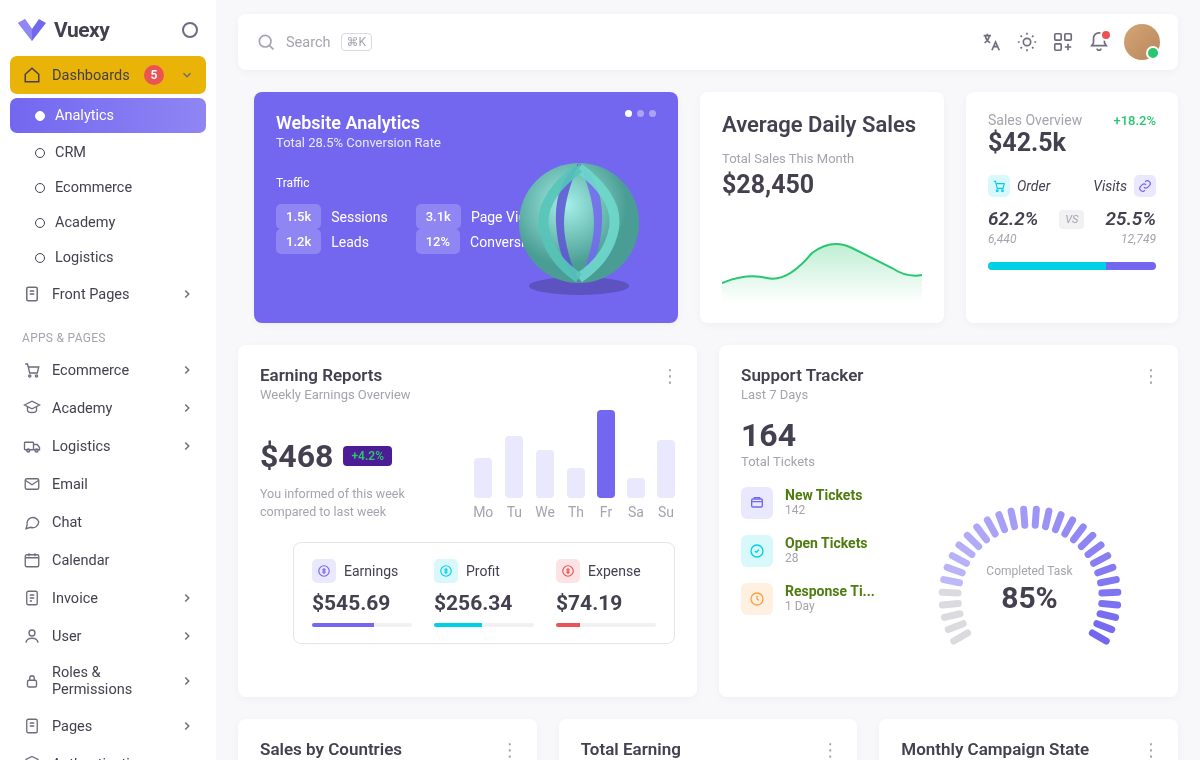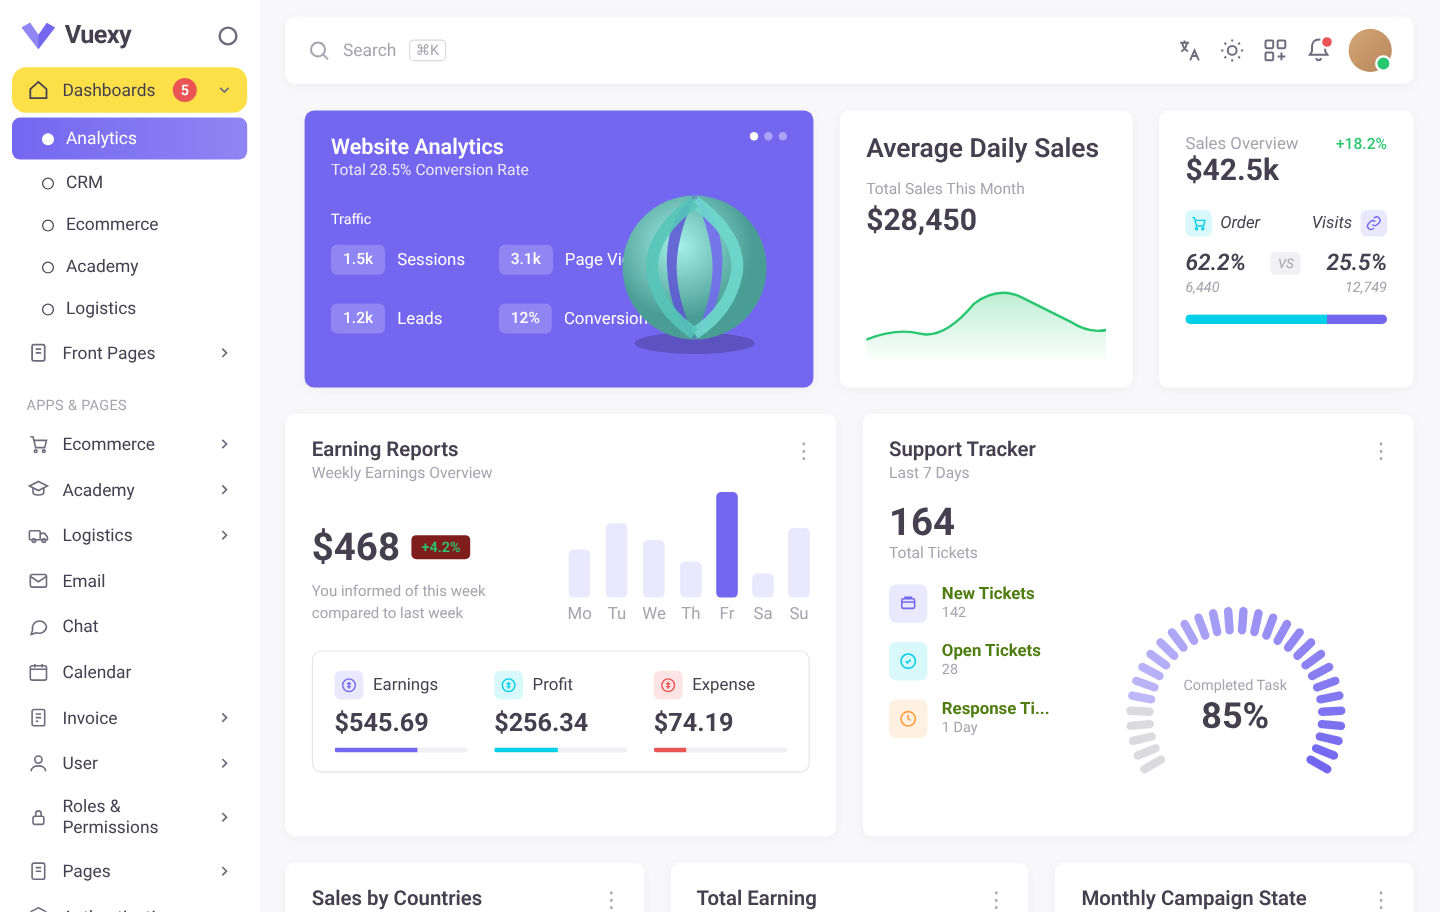--- a/index.html
+++ b/index.html
@@ -3,21 +3,21 @@
 <meta charset="utf-8">
 <style>
 * { margin: 0; padding: 0; box-sizing: border-box; font-family: -apple-system, BlinkMacSystemFont, 'Segoe UI', Roboto, sans-serif; }
 body { background: #f8f7fa; color: #444050; width: 1200px; height: 760px; overflow: hidden; display: flex; }
 .sidebar { width: 216px; background: #fff; height: 100%; padding: 14px 10px; overflow-y: auto; }
 .logo-row { display: flex; align-items: center; gap: 8px; padding: 4px 8px 14px; }
 .logo-mark { width: 28px; height: 22px; }
 .logo-text { font-size: 21px; font-weight: 700; color: #444050; letter-spacing: -0.5px; }
 .logo-pin { margin-left: auto; width: 16px; height: 16px; border: 2px solid #6f6b7d; border-radius: 50%; position: relative; }
 .nav-item { display: flex; align-items: center; gap: 10px; padding: 9px 12px; border-radius: 7px; font-size: 14.5px; color: #444050; cursor: pointer; position: relative; }
-.nav-item.parent { background: #fde047; margin-bottom: 4px; border-radius: 12px; }
+.nav-item.parent { background: #eab308; margin-bottom: 4px; }
 .nav-item.active { background: linear-gradient(90deg, #7367f0 0%, #8f85f3 100%); color: #fff; margin-bottom: 2px; }
 .nav-item.sub { padding-left: 25px; }
 .nav-badge { background: #ea5455; color: #fff; font-size: 12px; font-weight: 600; width: 20px; height: 20px; border-radius: 50%; display: flex; align-items: center; justify-content: center; margin-left: auto; }
 .nav-chev { margin-left: auto; }
 .nav-circle { width: 10px; height: 10px; border: 1.5px solid currentColor; border-radius: 50%; flex-shrink: 0; }
 .nav-circle.active { background: #fff; border-color: #fff; }
 .nav-section { font-size: 12px; color: #a5a3ae; padding: 18px 12px 6px; letter-spacing: 0.3px; }
 .nav-icon { width: 20px; height: 20px; display: flex; align-items: center; justify-content: center; flex-shrink: 0; }
 .main { flex: 1; padding: 14px 22px; overflow-y: auto; }
 .topbar { background: #fff; border-radius: 8px; padding: 10px 18px; display: flex; align-items: center; gap: 14px; margin-bottom: 22px; box-shadow: 0 2px 8px rgba(0,0,0,0.04); }
@@ -34,21 +34,21 @@
 .card { background: #fff; border-radius: 8px; padding: 20px 22px; box-shadow: 0 2px 8px rgba(0,0,0,0.04); position: relative; }
 .card.purple { background: #7367f0; color: #fff; overflow: hidden; }
 .card-title { font-size: 17px; font-weight: 600; color: #444050; margin-bottom: 2px; }
 .card-sub { font-size: 13px; color: #a5a3ae; }
 .purple .card-title { color: #fff; font-size: 18px; }
 .purple .card-sub { color: rgba(255,255,255,0.85); font-size: 13px; }
 .dots-ind { position: absolute; top: 18px; right: 22px; display: flex; gap: 5px; }
 .dots-ind span { width: 7px; height: 7px; border-radius: 50%; background: rgba(255,255,255,0.4); }
 .dots-ind span.on { background: #fff; }
 .traffic-label { font-size: 12px; margin-top: 26px; margin-bottom: 14px; }
-.stat-grid { display: grid; grid-template-columns: auto auto; gap: 24px 28px; width: 56%; }
+.stat-grid { display: grid; grid-template-columns: auto auto; gap: 0 28px; width: 56%; }
 .stat-pair { display: flex; align-items: center; gap: 10px; }
 .stat-chip { background: rgba(255,255,255,0.2); padding: 5px 10px; border-radius: 5px; font-size: 13px; font-weight: 500; min-width: 40px; text-align: center; }
 .stat-label { font-size: 14px; }
 .sphere { position: absolute; right: 24px; top: 56px; width: 150px; height: 150px; }
 .big-num { font-size: 25px; font-weight: 700; color: #444050; margin-top: 4px; }
 .sales-card .card-title { font-size: 22px; font-weight: 600; }
 .sparkline { margin-top: 24px; height: 80px; }
 .so-head { display: flex; justify-content: space-between; align-items: baseline; }
 .so-pct { color: #28c76f; font-size: 13px; font-weight: 500; }
 .so-amount { font-size: 25px; font-weight: 700; color: #444050; margin-bottom: 18px; }
@@ -61,28 +61,28 @@
 .so-small { font-size: 12px; color: #a5a3ae; }
 .vs { font-size: 11px; color: #a5a3ae; background: #f1f0f2; padding: 3px 6px; border-radius: 4px; align-self: center; margin-top: 18px; }
 .so-bar { height: 8px; border-radius: 4px; background: #f1f0f2; overflow: hidden; display: flex; }
 .so-bar-fill1 { background: #00cfe8; height: 100%; }
 .so-bar-fill2 { background: #7367f0; height: 100%; }
 .menu-dots { position: absolute; top: 20px; right: 20px; color: #a5a3ae; cursor: pointer; font-size: 18px; letter-spacing: -2px; }
 .er-row { display: flex; align-items: flex-end; gap: 28px; margin-top: 18px; }
 .er-left { flex: 1; }
 .er-amount-row { display: flex; align-items: center; gap: 10px; }
 .er-amount { font-size: 32px; font-weight: 700; color: #444050; }
-.er-badge { background: #7f1d1d; color: #28c76f; font-size: 12px; font-weight: 600; padding: 3px 8px; border-radius: 4px; }
+.er-badge { background: #4c1d95; color: #28c76f; font-size: 12px; font-weight: 600; padding: 3px 8px; border-radius: 4px; }
 .er-desc { font-size: 12.5px; color: #a5a3ae; margin-top: 10px; max-width: 200px; line-height: 1.4; }
 .bars-chart { display: flex; align-items: flex-end; gap: 12px; height: 100px; }
 .bar-col { display: flex; flex-direction: column; align-items: center; gap: 6px; }
 .bar { width: 18px; border-radius: 4px; background: #eae8fd; }
 .bar.active { background: #7367f0; }
 .bar-label { font-size: 14px; color: #a5a3ae; }
-.er-stats { display: flex; gap: 22px; margin-top: 22px; border: 1px solid #e6e6e8; border-radius: 8px; padding: 16px 18px; }
+.er-stats { display: flex; gap: 22px; margin-top: 22px; border: 1px solid #e6e6e8; border-radius: 8px; padding: 16px 18px; margin-left: 33px; }
 .er-stat { flex: 1; }
 .er-stat-head { display: flex; align-items: center; gap: 8px; font-size: 14px; color: #444050; margin-bottom: 8px; }
 .er-stat-icon { width: 24px; height: 24px; border-radius: 5px; display: flex; align-items: center; justify-content: center; font-size: 13px; }
 .er-stat-val { font-size: 21px; font-weight: 700; color: #444050; margin-bottom: 8px; }
 .er-stat-bar { height: 4px; border-radius: 2px; background: #f1f0f2; overflow: hidden; }
 .er-stat-bar-fill { height: 100%; }
 .st-num { font-size: 32px; font-weight: 700; color: #444050; margin-top: 14px; }
 .st-sub { font-size: 13px; color: #a5a3ae; margin-bottom: 18px; }
 .st-row { display: flex; gap: 22px; }
 .st-list { display: flex; flex-direction: column; gap: 16px; flex: 0 0 140px; }

